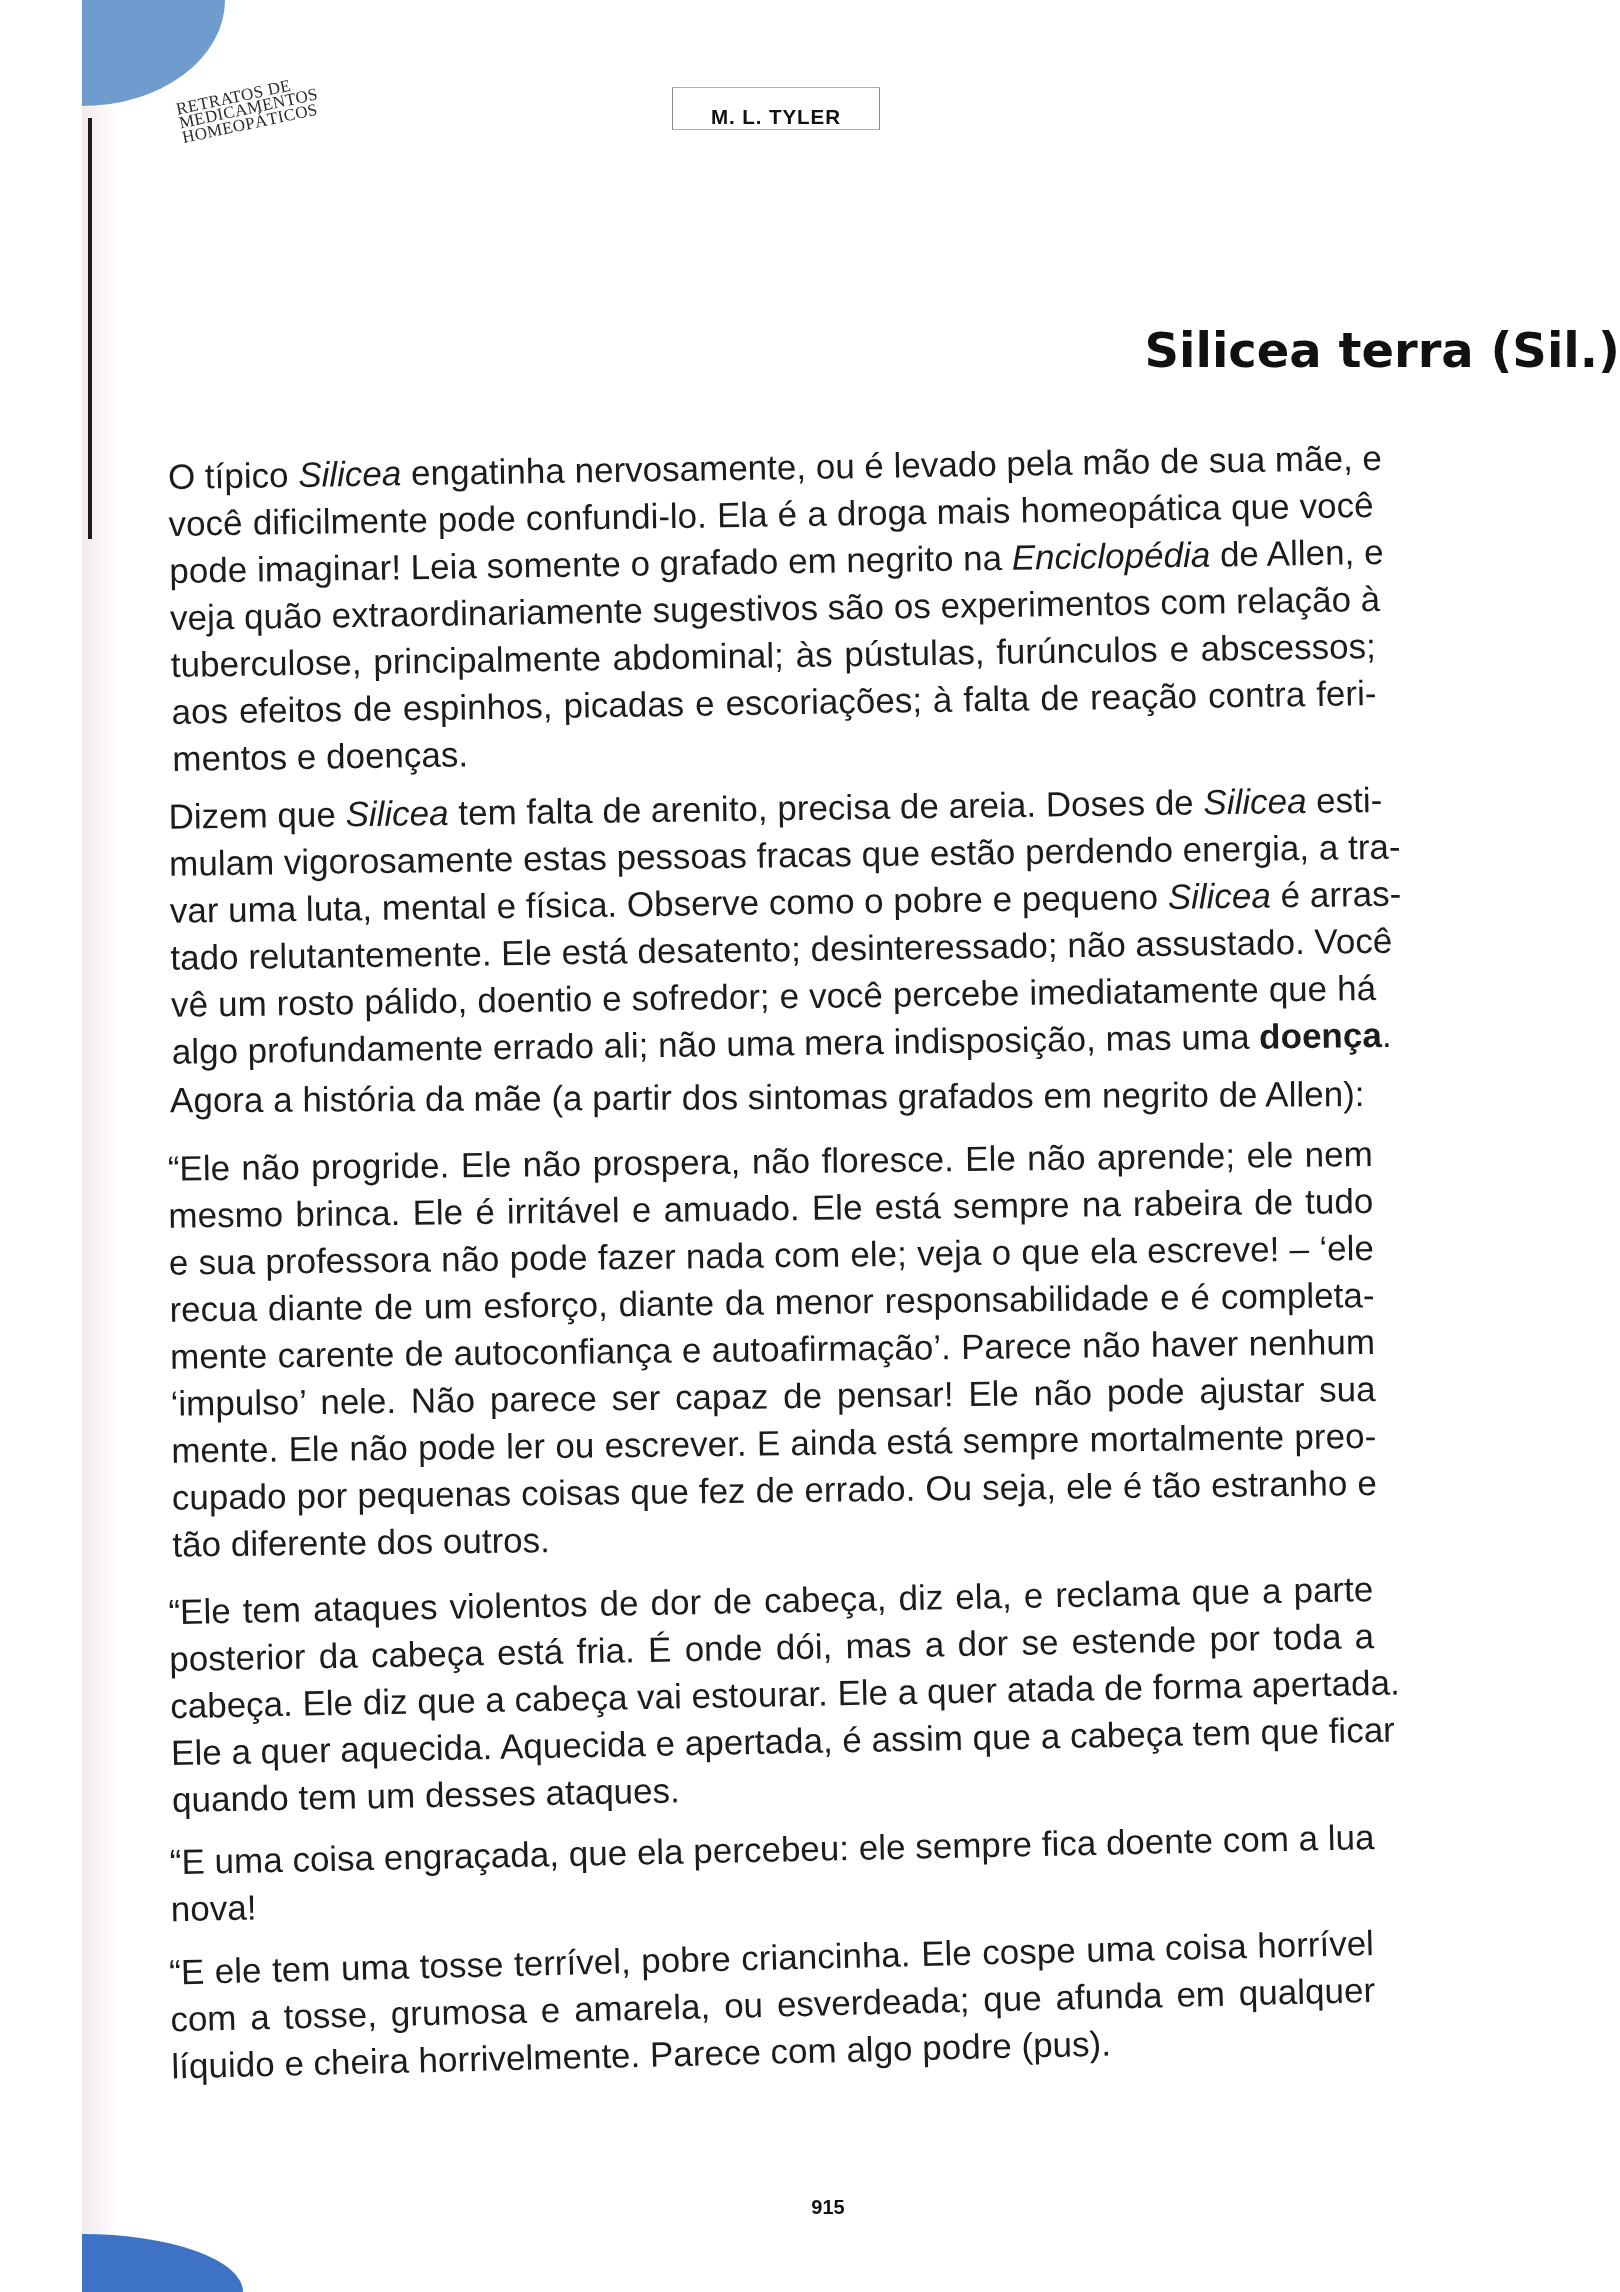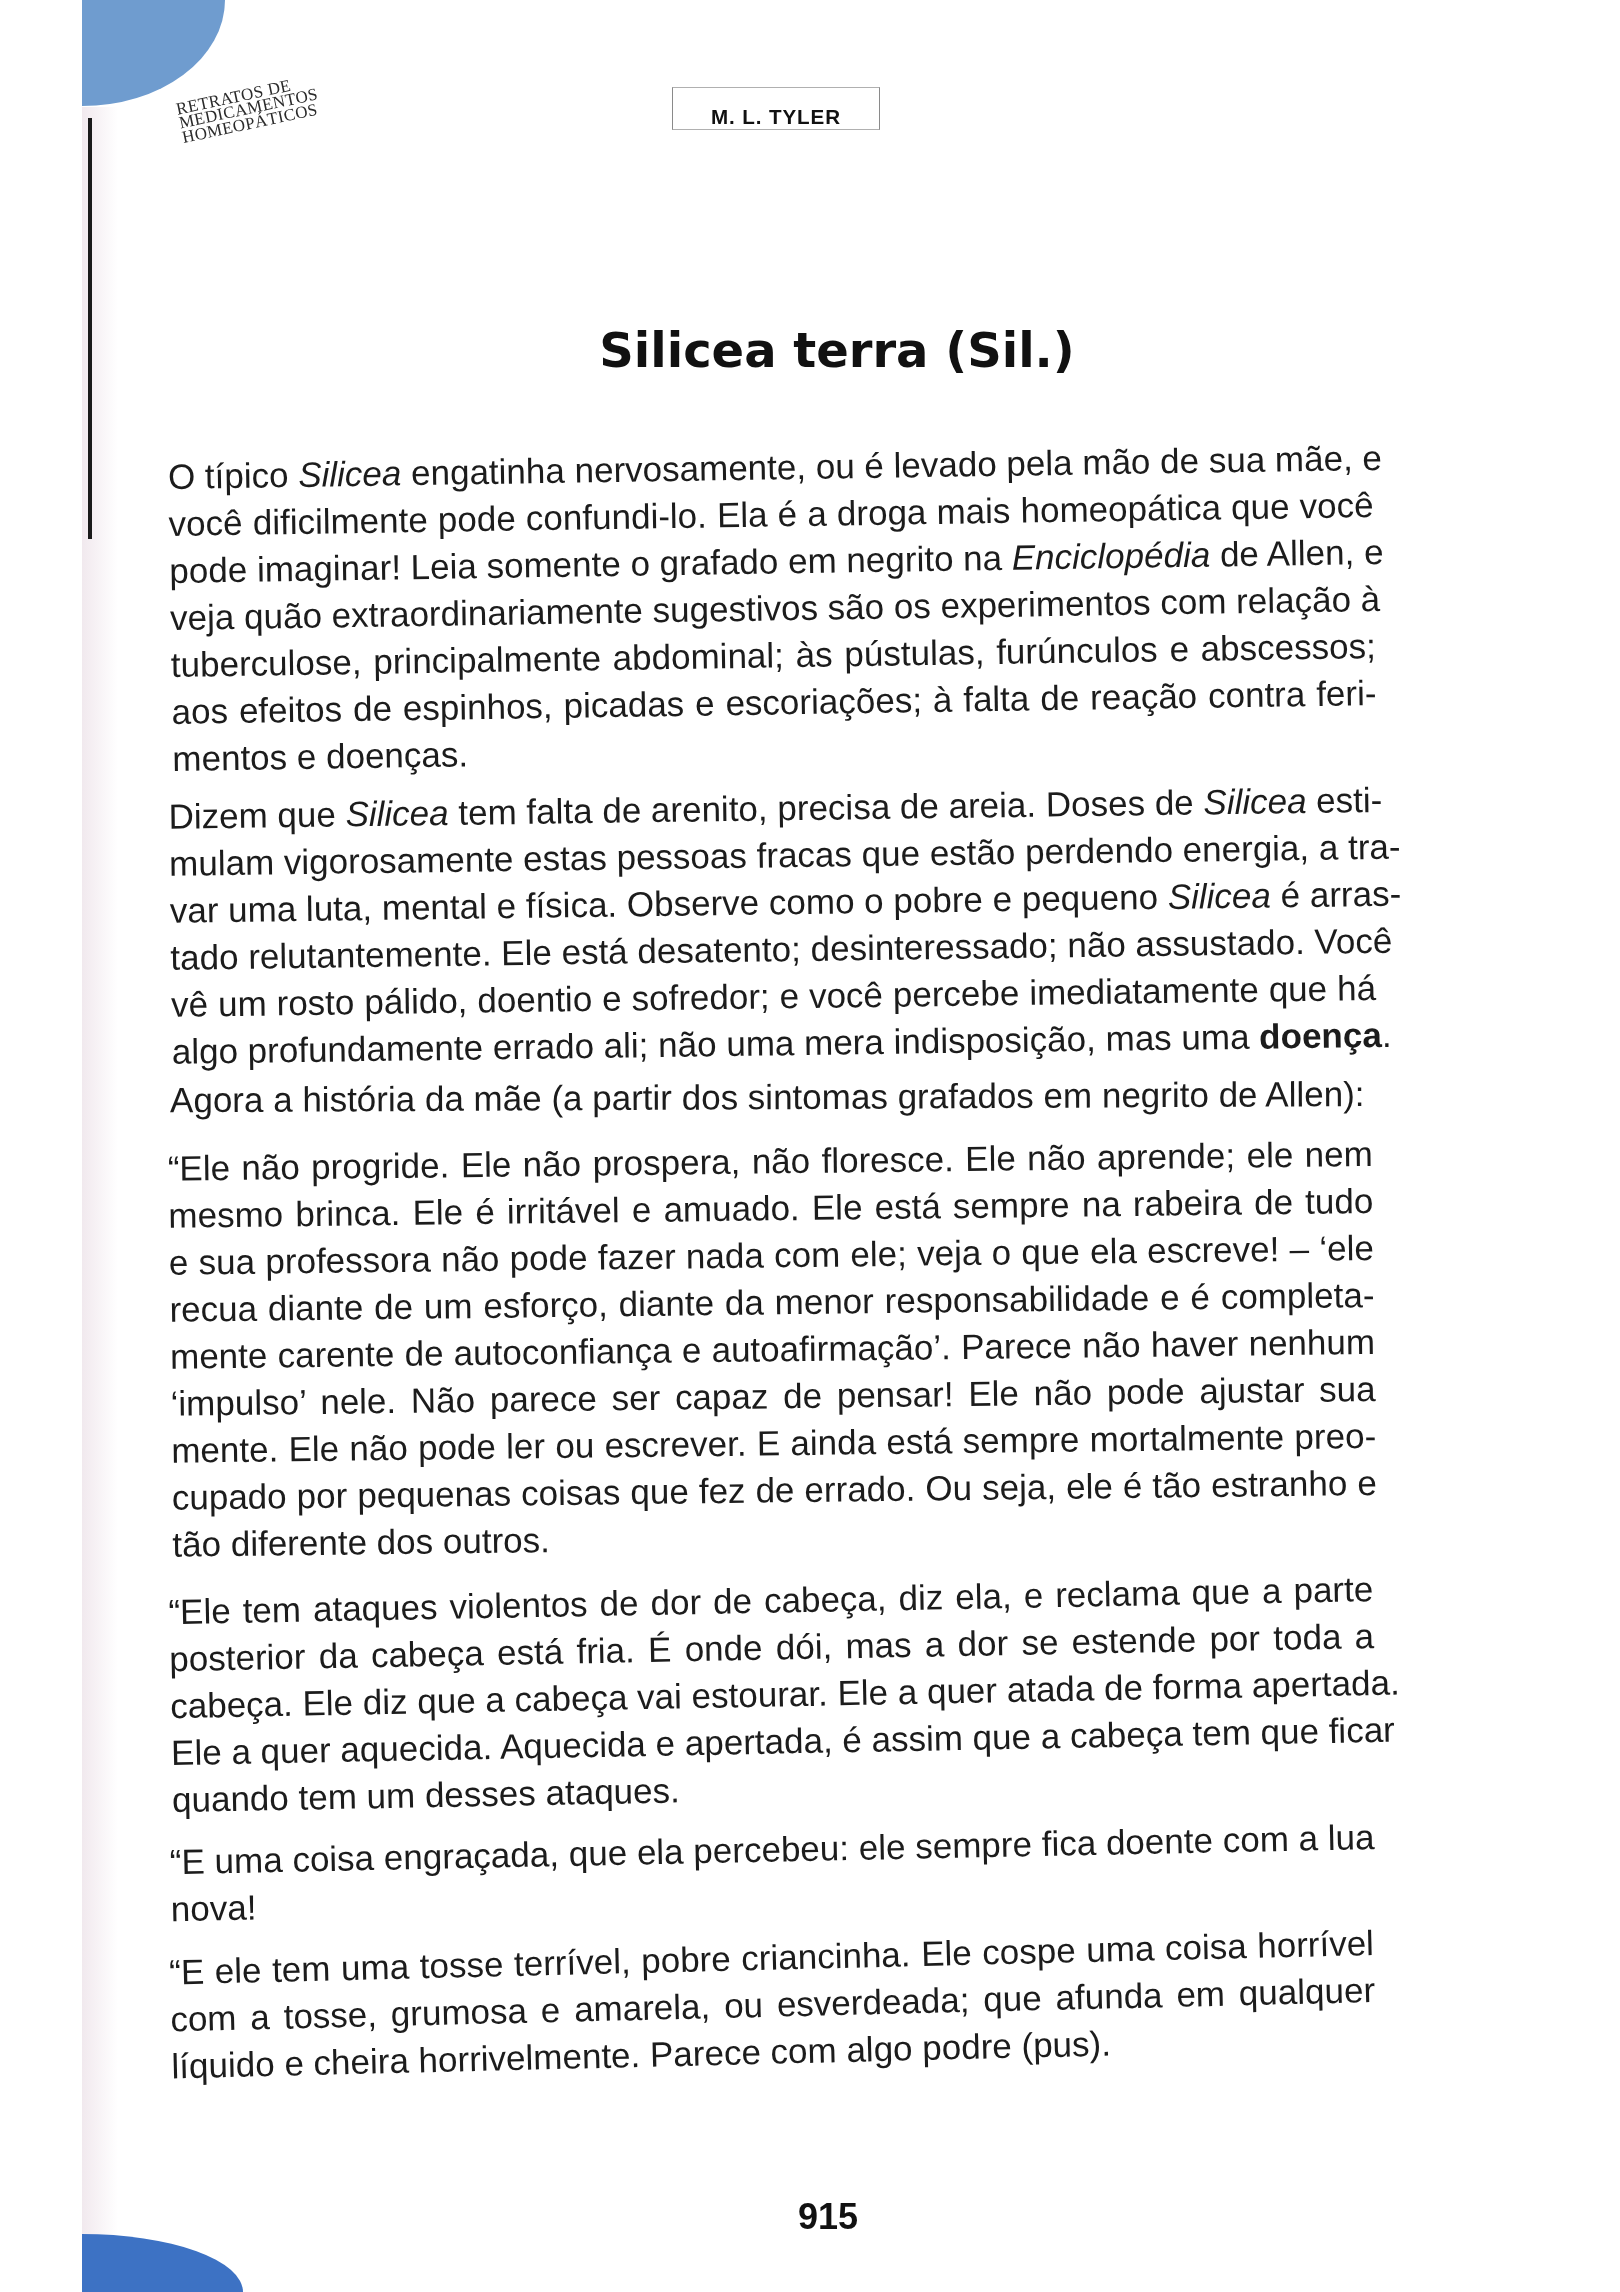--- a/index.html
+++ b/index.html
@@ -84,21 +84,21 @@
       font-weight: bold;
       font-size: 20.6px;
       letter-spacing: 0.9px;
       color: #111;
       z-index: 3;
     }
     .chapter-title {
       position: absolute;
       left: 0; top: 322px;
       width: 1620px;
-      text-align: center;
+      text-align: right;
       font-family: "DejaVu Sans", sans-serif;
       font-weight: bold;
       font-size: 48px;
       color: #111;
       padding-left: 54px;
       box-sizing: border-box;
       z-index: 3;
     }
     .body-text {
       position: absolute;
@@ -132,21 +132,21 @@
     em { font-style: italic; }
     strong { font-weight: bold; }
     .page-number {
       position: absolute;
       left: 0; top: 2196px;
       width: 1620px;
       text-align: center;
       padding-left: 36px;
       box-sizing: border-box;
       font-weight: bold;
-      font-size: 36px;
+      font-size: 20px;
       color: #111;
       z-index: 3;
     }
   </style>
 </head>
 <body>
 
 <div class="outer-left"></div>
 <div class="page"></div>
 <div class="spine-shadow"></div>

